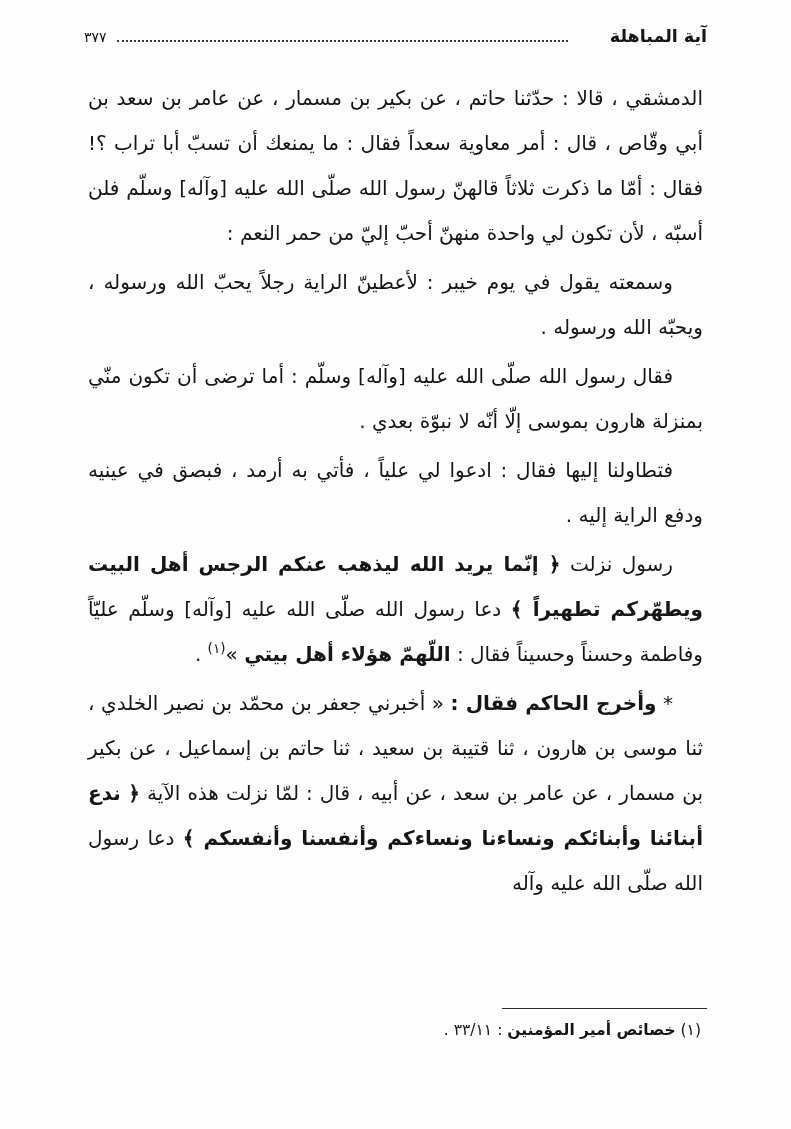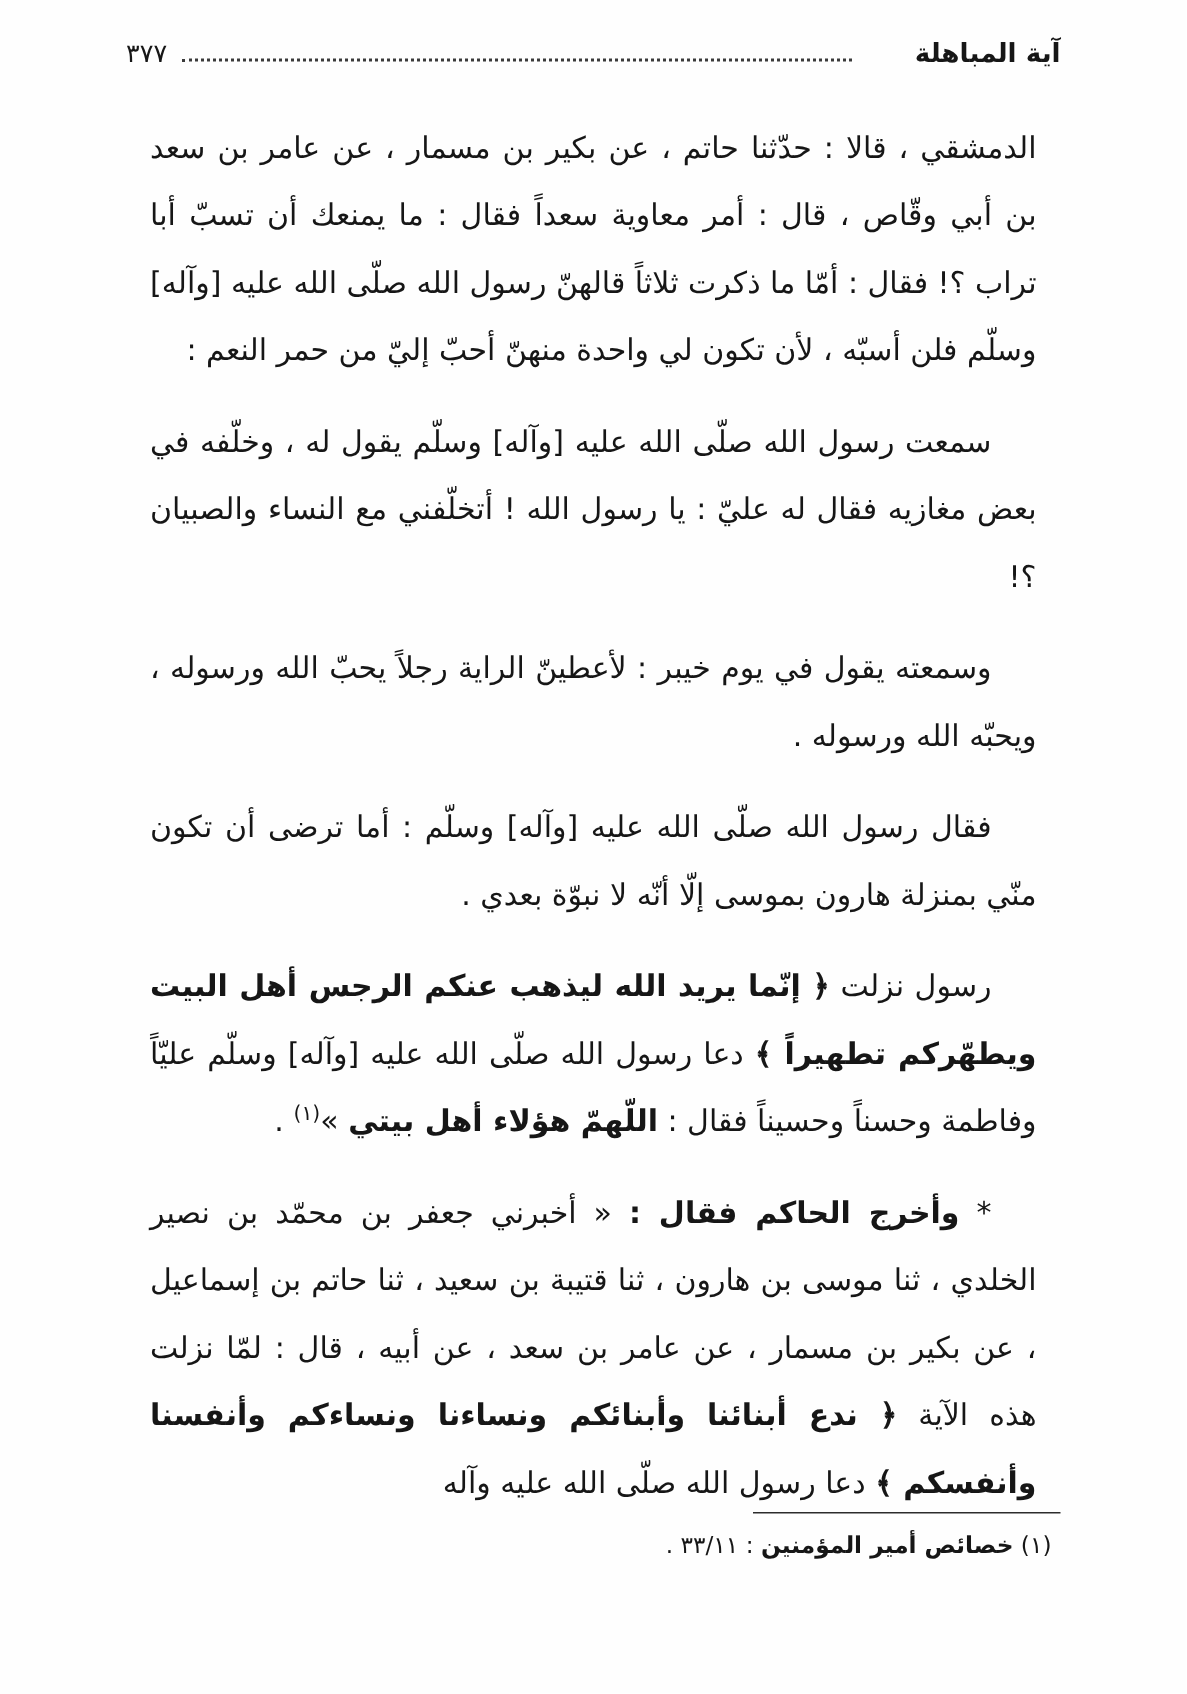--- a/index.html
+++ b/index.html
@@ -33,31 +33,31 @@
     margin-left: 32px;
   }
   .leader {
     flex: 1 1 auto;
     height: 0.55em;
     border-bottom: 2px dotted #3a3a3a;
     margin: 0 4px;
   }
   .page-number {
     white-space: nowrap;
-    font-size: 17px;
+    font-size: 14px;
     flex: 0 0 auto;
   }
   .body {
     margin-top: 30px;
     font-size: 20px;
     line-height: 2.25;
     text-align: justify;
   }
   .para {
-    margin: 16px;
+    margin: 4px;
   }
   .para.indent {
     text-indent: 30px;
   }
   .bold {
     font-weight: 700;
   }
   .sup {
     font-size: 0.68em;
     vertical-align: super;
@@ -87,23 +87,23 @@
 <div class="page">
 
   <div class="header">
     <span class="header-title">آية المباهلة</span>
     <span class="leader"></span>
     <span class="page-number">٣٧٧</span>
   </div>
 
   <div class="body">
       <p class="para"><span class="">الدمشقي ، قالا : حدّثنا حاتم ، عن بكير بن مسمار ، عن عامر بن سعد بن أبي وقّاص ، قال : أمر معاوية سعداً فقال : ما يمنعك أن تسبّ أبا تراب ؟! فقال : أمّا ما ذكرت ثلاثاً قالهنّ رسول الله صلّى الله عليه [وآله] وسلّم فلن أسبّه ، لأن تكون لي واحدة منهنّ أحبّ إليّ من حمر النعم :</span></p>
-      <p class="para indent"><span class="">سمعت رسول الله صلّى الله عليه [وآله] وسلّم يقول له ، وخلّفه في بعض مغازيه فقال له عليّ : يا رسول الله ! أتخلّفني مع النساء والصبيان ؟!</span></p>
       <p class="para indent"><span class="">وسمعته يقول في يوم خيبر : لأعطينّ الراية رجلاً يحبّ الله ورسوله ، ويحبّه الله ورسوله .</span></p>
       <p class="para indent"><span class="">فقال رسول الله صلّى الله عليه [وآله] وسلّم : أما ترضى أن تكون منّي بمنزلة هارون بموسى إلّا أنّه لا نبوّة بعدي .</span></p>
+      <p class="para indent"><span class="">فتطاولنا إليها فقال : ادعوا لي علياً ، فأتي به أرمد ، فبصق في عينيه ودفع الراية إليه .</span></p>
       <p class="para indent"><span class="">رسول نزلت </span><span class="bold">﴿ إنّما يريد الله ليذهب عنكم الرجس أهل البيت ويطهّركم تطهيراً ﴾</span><span class=""> دعا رسول الله صلّى الله عليه [وآله] وسلّم عليّاً وفاطمة وحسناً وحسيناً فقال : </span><span class="bold">اللّهمّ هؤلاء أهل بيتي</span><span class=""> »</span><span class="sup">(١)</span><span class=""> .</span></p>
       <p class="para indent"><span class="">* </span><span class="bold">وأخرج الحاكم فقال :</span><span class=""> « أخبرني جعفر بن محمّد بن نصير الخلدي ، ثنا موسى بن هارون ، ثنا قتيبة بن سعيد ، ثنا حاتم بن إسماعيل ، عن بكير بن مسمار ، عن عامر بن سعد ، عن أبيه ، قال : لمّا نزلت هذه الآية </span><span class="bold">﴿ ندع أبنائنا وأبنائكم ونساءنا ونساءكم وأنفسنا وأنفسكم ﴾</span><span class=""> دعا رسول الله صلّى الله عليه وآله</span></p>
     </div>
 
   <div class="footnote-area">
     <div class="footnote-sep"></div>
     <div class="footnote"><span class="">(١) </span><span class="bold">خصائص أمير المؤمنين</span><span class=""> : ٣٣/١١ .</span></div>
   </div>
 
 </div>

